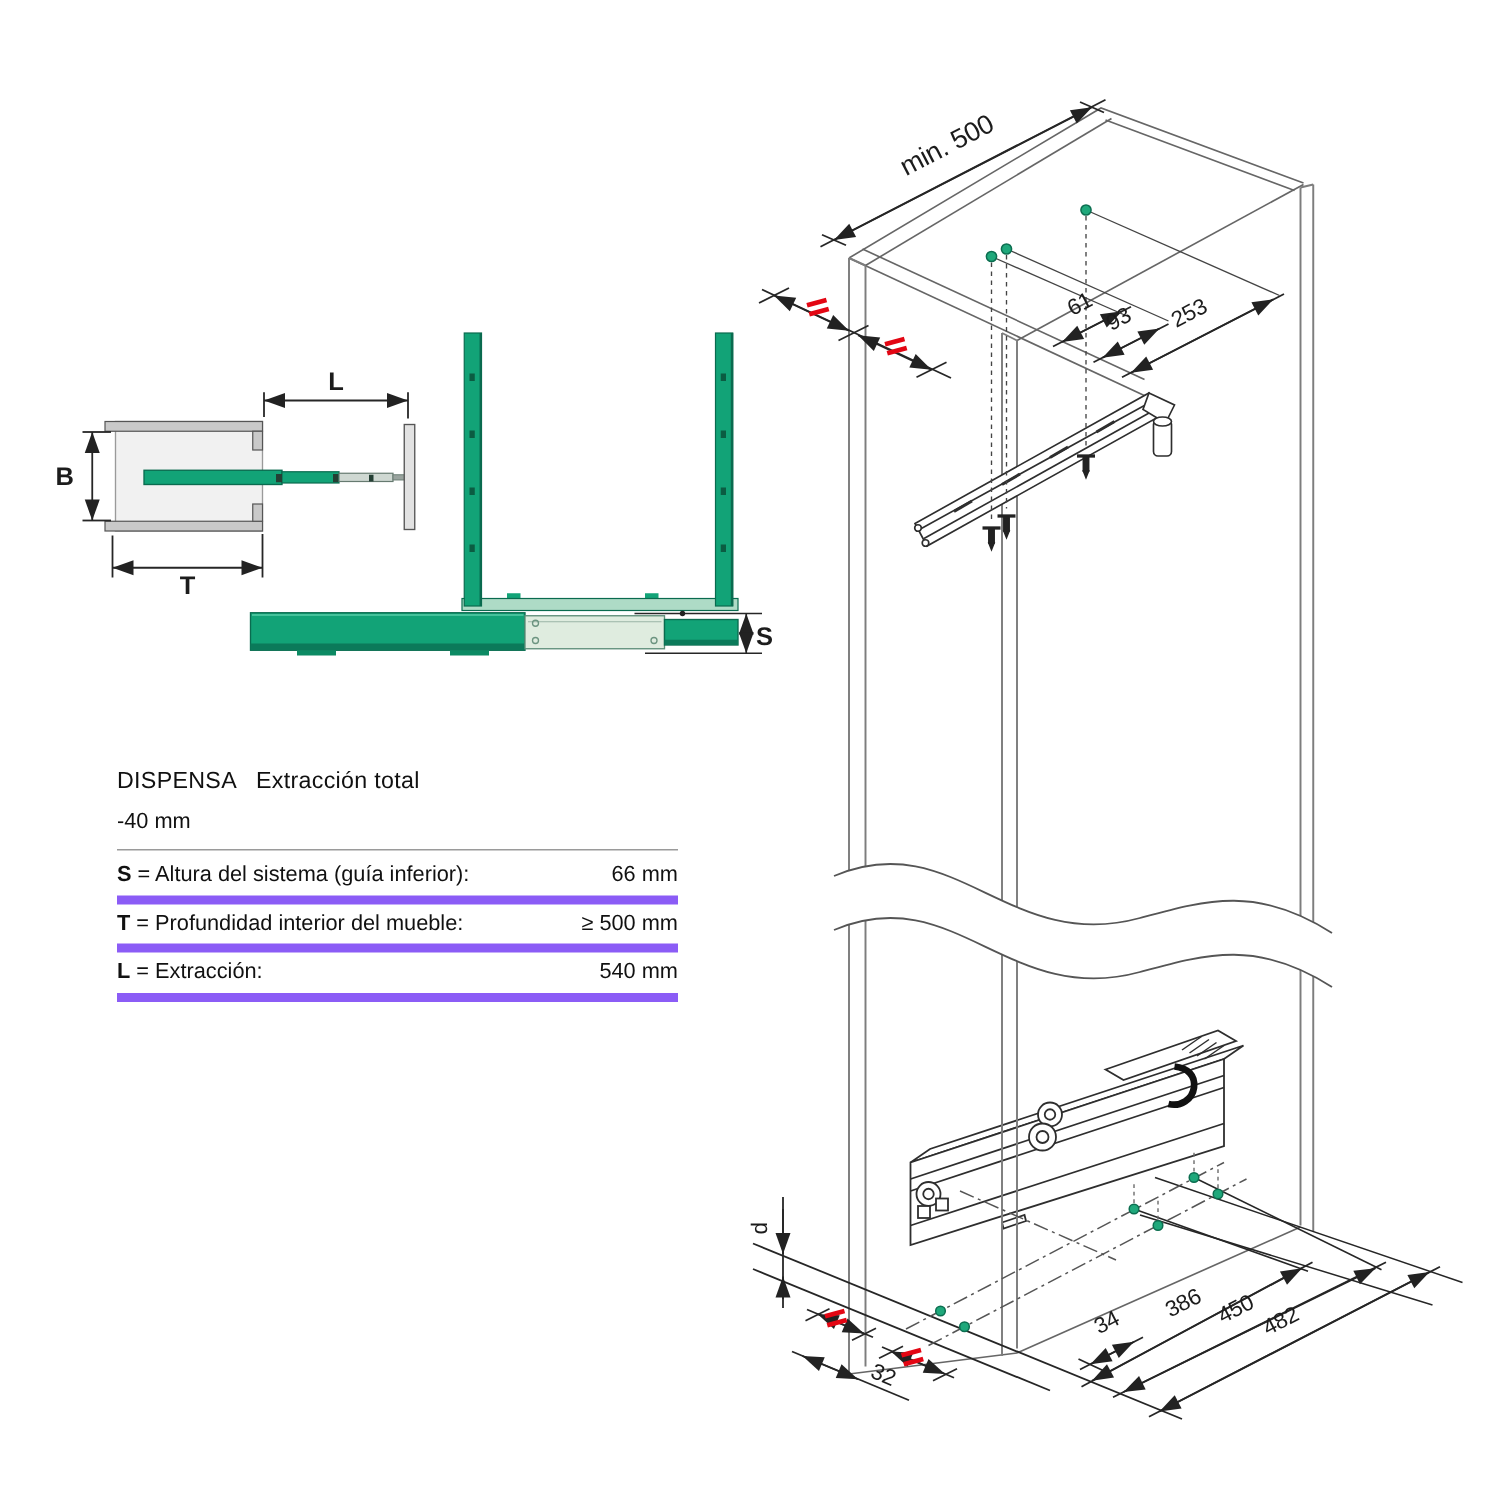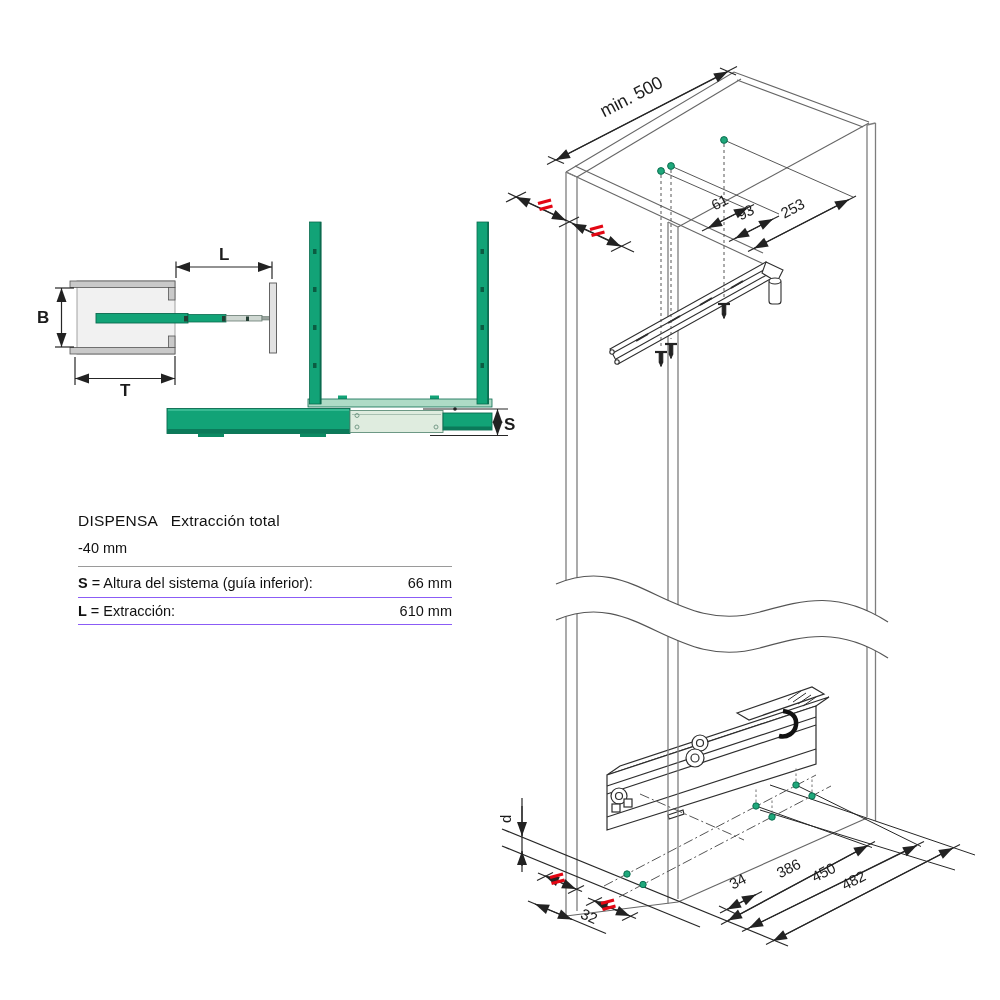--- a/index.html
+++ b/index.html
@@ -5,21 +5,21 @@
   html,body{margin:0;padding:0}
   body{width:1000px;height:1000px;background:#fff;position:relative;overflow:hidden;
        font-family:"Liberation Sans",sans-serif;color:#111}
   #drawing{position:absolute;left:0;top:0}
   .spec{position:absolute;left:78px;top:512px;width:374px;color:#111}
   .spec-title{font-size:15.5px;font-weight:400;margin-bottom:8px;letter-spacing:.2px}
   .spec-title span + span{margin-left:9px}
   .spec-intro{display:flex;justify-content:space-between;font-size:14.5px;padding:2px 0 10px}
   .spec-sep{border-top:1.5px solid #9a9a9a;margin-bottom:3px}
   .spec-row{display:flex;justify-content:space-between;font-size:14.5px;line-height:26.5px;
-            border-bottom:1px solid #8b5cf6}
+            border-bottom:6px solid #8b5cf6}
   .spec-row.last{border-bottom:none}
   .rk{font-weight:700;margin-right:4px}
   .sv{white-space:nowrap}
   text{font-family:"Liberation Sans",sans-serif;fill:#1c1c1c;letter-spacing:-.2px}
   .dim{font-size:15px}
   .dimbig{font-size:18px}
   .dimbold{font-size:17px;font-weight:700}
 </style>
 </head>
 <body>
@@ -321,16 +321,20 @@
   </div>
   <div class="spec-intro">
     <span class="sv">-40 mm</span>
   </div>
   <div class="spec-sep"></div>
   <div class="spec-row">
     <span class="sl"><b class="rk">S</b><span>= Altura del sistema (guía inferior):</span></span>
     <span class="sv">66 mm</span>
   </div>
   <div class="spec-row">
+    <span class="sl"><b class="rk">T</b><span>= Profundidad interior del mueble:</span></span>
+    <span class="sv">≥ 500 mm</span>
+  </div>
+  <div class="spec-row">
     <span class="sl"><b class="rk">L</b><span>= Extracción:</span></span>
-    <span class="sv">610 mm</span>
+    <span class="sv">540 mm</span>
   </div>
 </div>
 
 </body></html>

